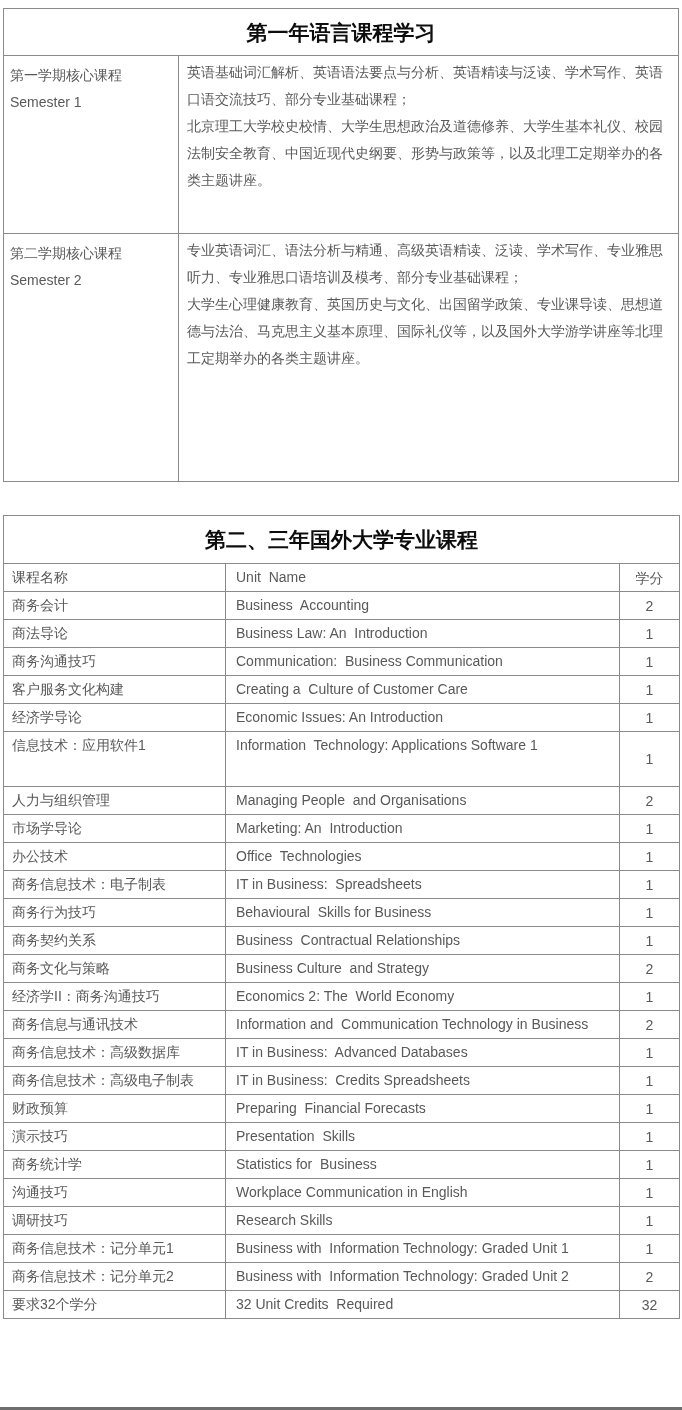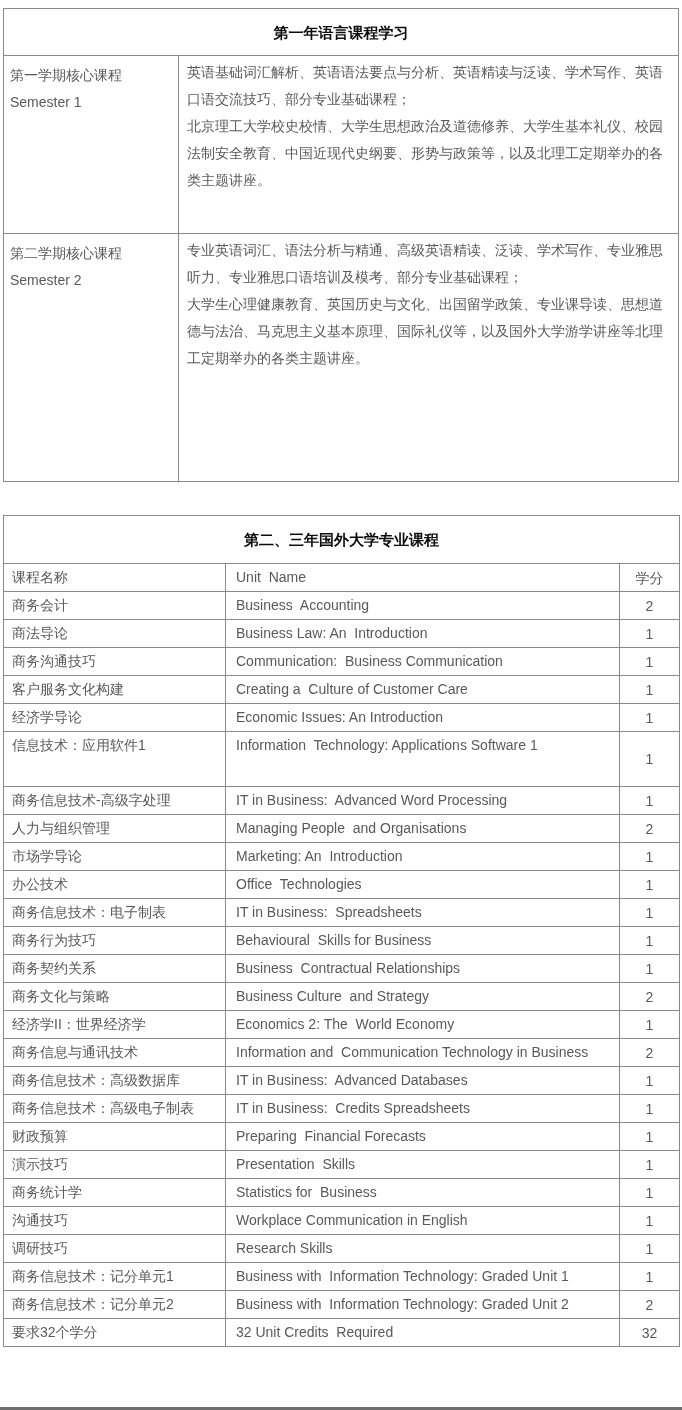--- a/index.html
+++ b/index.html
@@ -8,21 +8,21 @@
     font-family:"Liberation Sans","DejaVu Sans",sans-serif;
     color:#595959;
   }
   .wrap { padding:8px 3px 0 3px; }
   table { border-collapse:collapse; width:676px; table-layout:fixed; }
   td { border:1px solid #8a8a8a; font-size:14px; }
   p { margin:0; }
 
   
   .t1 .title-cell, .t2 .title-cell {
-    text-align:center; font-weight:bold; color:#0d0d0d; font-size:15px;
+    text-align:center; font-weight:bold; color:#0d0d0d; font-size:21px;
     vertical-align:middle;
   }
   .t1 .title-cell { height:44px; }
   .t1 tbody tr:nth-child(1) { height:178px; }
   .t1 tbody tr:nth-child(2) { height:248px; }
   .t1 td { vertical-align:top; line-height:27px; }
   .t1-left  { padding:6px 4px 16px 6px; }
   .t1-left .en { }
   .t1-right { padding:3px 10px 0 8px; }
   .t1-right p { white-space:pre-wrap; }
@@ -130,25 +130,20 @@
     <td class="c3">1</td>
   </tr>
 
 
   <tr>
     <td class="c1">信息技术：应用软件1</td>
     <td class="c2">Information  Technology: Applications Software 1</td>
     <td class="c3">1</td>
   </tr>
 
-  <tr>
-    <td class="c1">商务信息技术-高级字处理</td>
-    <td class="c2">IT in Business:  Advanced Word Processing</td>
-    <td class="c3">1</td>
-  </tr>
 
   <tr>
     <td class="c1">人力与组织管理</td>
     <td class="c2">Managing People  and Organisations</td>
     <td class="c3">2</td>
   </tr>
 
   <tr>
     <td class="c1">市场学导论</td>
     <td class="c2">Marketing: An  Introduction</td>
@@ -179,21 +174,21 @@
     <td class="c3">1</td>
   </tr>
 
   <tr>
     <td class="c1">商务文化与策略</td>
     <td class="c2">Business Culture  and Strategy</td>
     <td class="c3">2</td>
   </tr>
 
   <tr>
-    <td class="c1">经济学II：世界经济学</td>
+    <td class="c1">经济学II：商务沟通技巧</td>
     <td class="c2">Economics 2: The  World Economy</td>
     <td class="c3">1</td>
   </tr>
 
   <tr>
     <td class="c1">商务信息与通讯技术</td>
     <td class="c2">Information and  Communication Technology in Business</td>
     <td class="c3">2</td>
   </tr>
 

